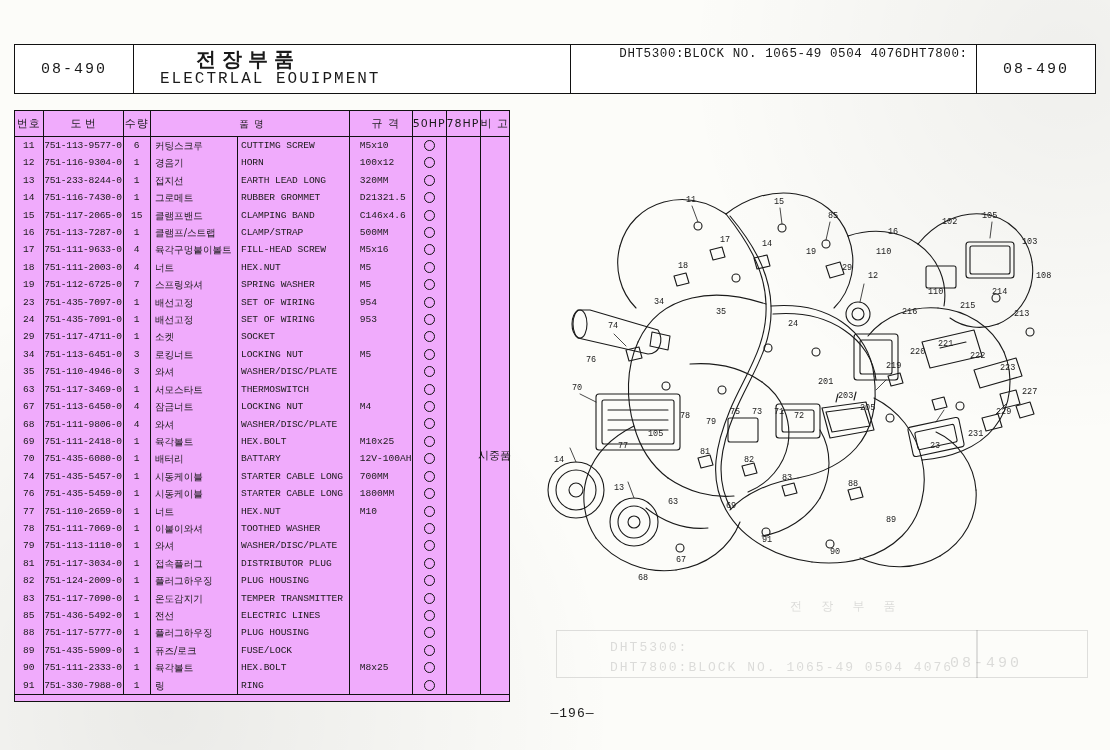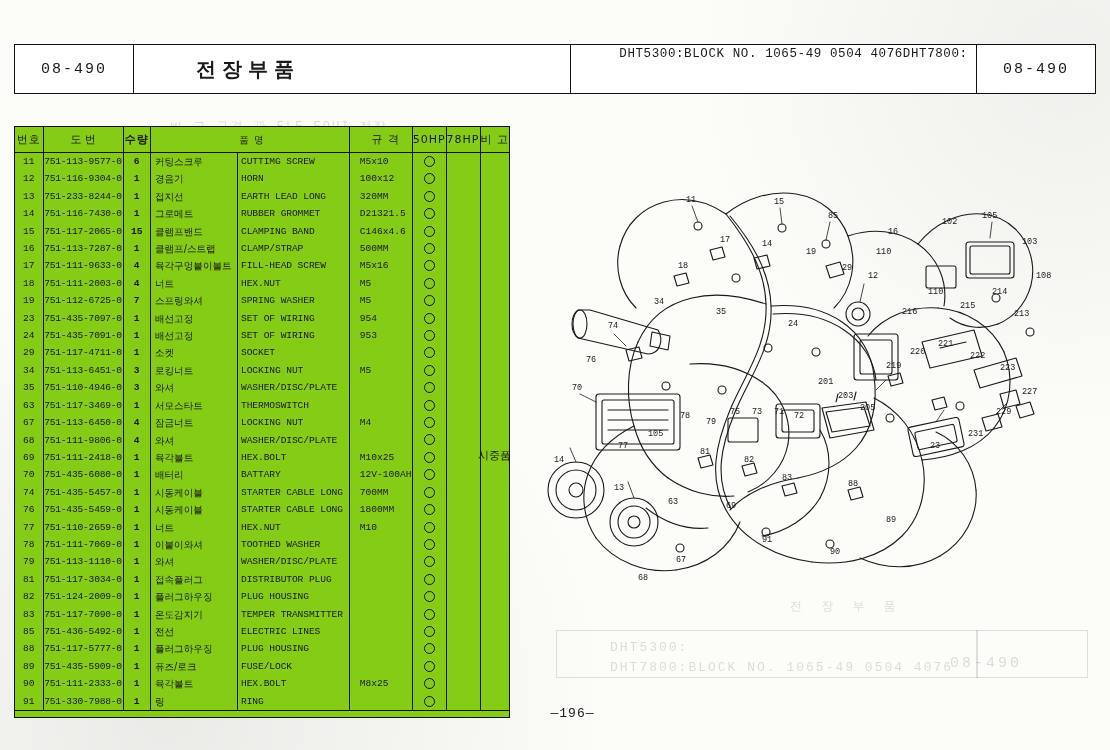--- a/index.html
+++ b/index.html
@@ -45,23 +45,23 @@
   }
   .hd-title .en{
     font-size:16px;letter-spacing:2px;line-height:1.1;margin-top:1px;
   }
   .hd-block{flex:1;flex-direction:row;align-items:flex-start;justify-content:center;padding-left:40px;}
   .hd-block div{font-size:12.5px;letter-spacing:0.6px;line-height:1.45;}
   .hd-code2{width:118px;font-size:15px;letter-spacing:2px;}
 
   
   .tbl{
-    position:absolute;left:14px;top:126px;width:494px;
+    position:absolute;left:14px;top:110px;width:494px;
     border:1.6px solid #111;
-    background:#84cc16;
+    background:#f0abfc;
   }
   table{border-collapse:collapse;width:100%;font-size:9.6px;}
   th,td{
     border-right:1px solid #111;
     padding:0;
     height:17.4px;
     line-height:17.4px;
     white-space:nowrap;
     overflow:hidden;
   }
@@ -69,21 +69,21 @@
     border-bottom:1.4px solid #111;
     font-weight:normal;
     font-size:11px;
     letter-spacing:1px;
     height:25px;line-height:25px;
     font-family:"DejaVu Sans", sans-serif;
   }
   tbody tr td{border-bottom:none;}
   .c-no{width:30px;text-align:center;}
   .c-pn{width:80px;text-align:center;letter-spacing:-0.2px;}
-  .c-qty{width:28px;text-align:center;font-weight:bold;}
+  .c-qty{width:28px;text-align:center;}
   .c-krname{width:86px;padding-left:4px;font-family:"DejaVu Sans", sans-serif;font-size:9.6px;}
   .c-enname{width:112px;padding-left:3px;letter-spacing:-0.1px;}
   .c-spec{width:48px;padding-left:10px;}
   .c-50{width:26px;text-align:center;}
   .c-78{width:26px;text-align:center;}
   .c-rem{width:auto;text-align:center;font-family:"DejaVu Sans", sans-serif;}
   td.c-rem{border-right:none;}
   th.c-rem{border-right:none;margin-left:48px;}
   .circ{
     display:inline-block;width:9px;height:9px;border:1.2px solid #111;border-radius:50%;
@@ -129,20 +129,21 @@
   <div class="ghost" style="left:950px;top:655px;font-size:15px;letter-spacing:3px;">08-490</div>
   <div class="ghost" style="left:170px;top:655px;font-size:13px;">1065-49 0504 4076</div>
   <div class="ghost" style="left:790px;top:598px;font-size:12px;letter-spacing:6px;">전 장 부 품</div>
   <div class="ghost-box" style="left:556px;top:630px;width:420px;height:46px;"></div>
   <div class="ghost-box" style="left:976px;top:630px;width:110px;height:46px;"></div>
 
   <div class="header">
     <div class="hd-cell hd-code">08-490</div>
     <div class="hd-cell hd-title">
       <div class="kr">전장부품</div>
+      <div class="en">ELECTRLAL  EOUIPMENT</div>
     </div>
     <div class="hd-cell hd-block">
       <div>DHT5300:BLOCK NO. 1065-49 0504 4076</div>
       <div>DHT7800:</div>
     </div>
     <div class="hd-cell hd-code2">08-490</div>
   </div>
 
   <div class="tbl">
     <table>

